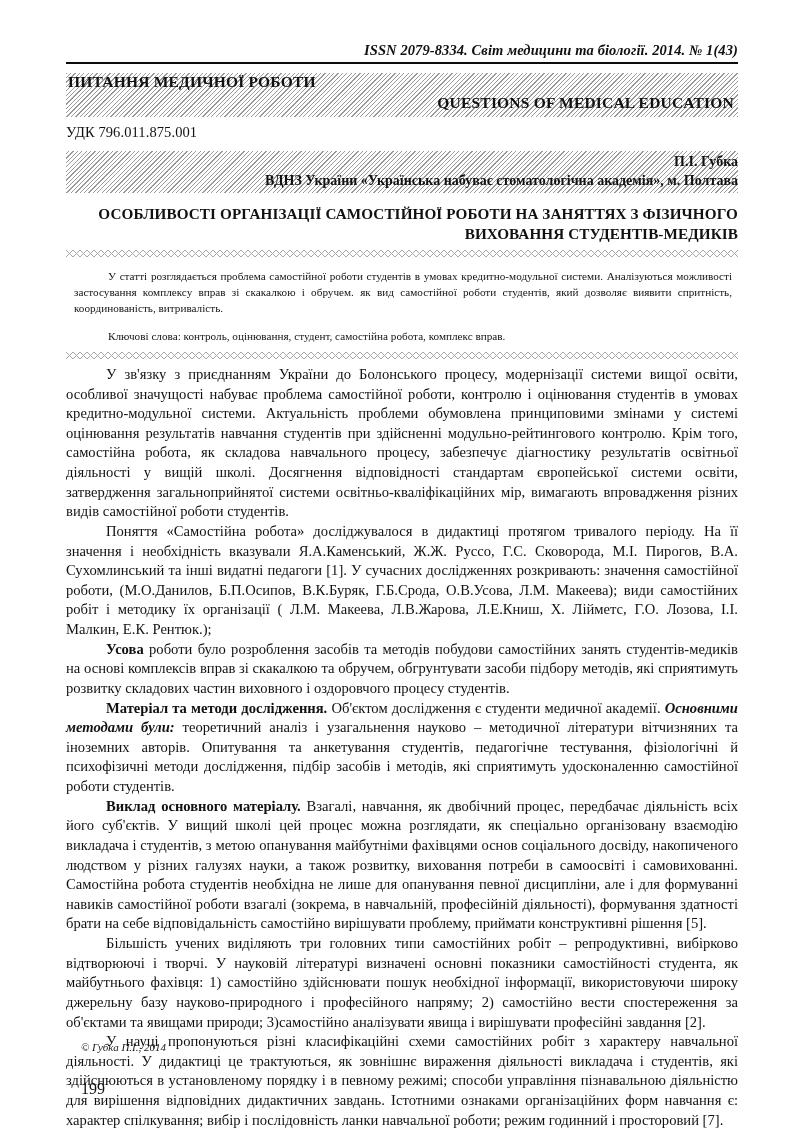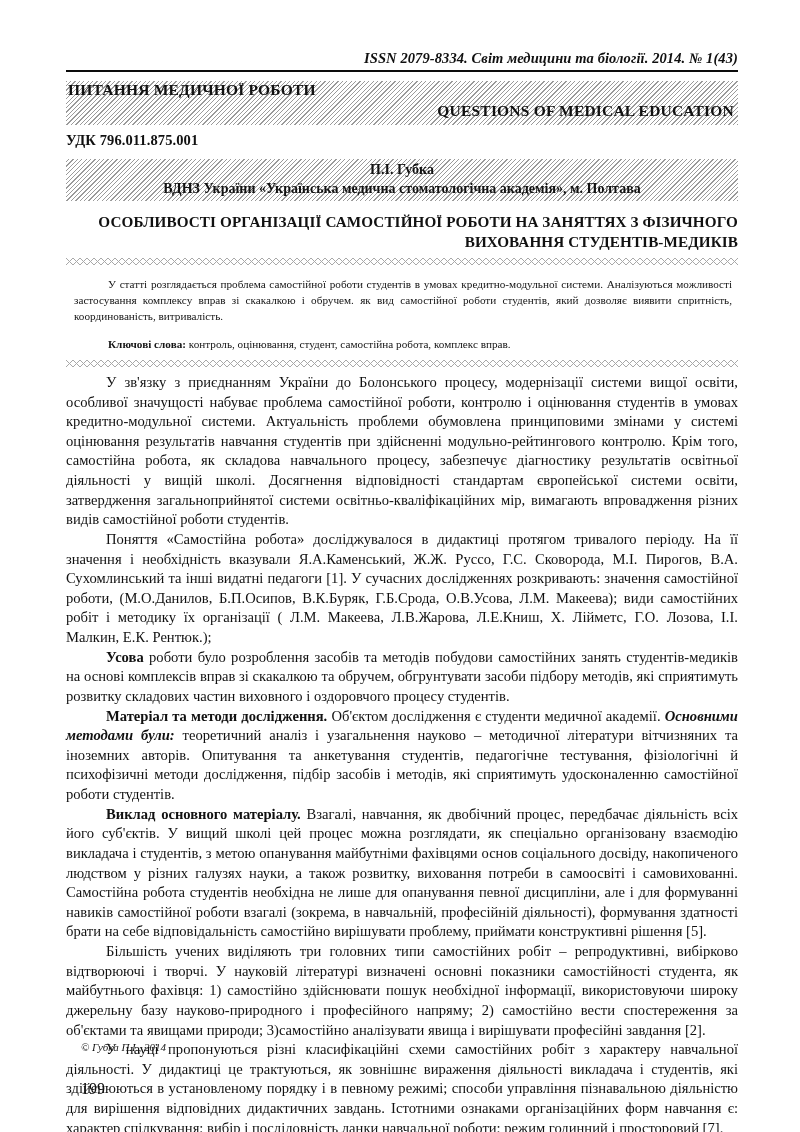--- a/index.html
+++ b/index.html
@@ -20,29 +20,28 @@
     position: absolute;
     left: 0; top: 0;
     width: 800px;
     height: 1132px;
     box-sizing: border-box;
     padding: 0 62px 0 66px;
   }
 
   
   .running-head {
-    padding-top: 30px;
+    padding-top: 42px;
     text-align: right;
     font-style: italic;
     font-weight: bold;
     font-size: 14.5px;
     letter-spacing: .1px;
     line-height: 1.15;
     color: #101010;
-    margin-top: 20px;
   }
   .rule-thick {
     margin-top: 3px;
     border-top: 2.4px solid #0c0c0c;
     height: 0;
   }
 
   
   .hatch {
     background-color: #ffffff;
@@ -73,29 +72,29 @@
     top: 21px;
     font-weight: bold;
     font-size: 15.5px;
     letter-spacing: .2px;
     color: #111;
     white-space: nowrap;
   }
 
   .udc {
     margin-top: 7px;
-    font-weight: bold;
+    font-weight: normal;
     font-size: 14.5px;
     letter-spacing: .1px;
   }
 
   .band-author {
     margin-top: 10px;
     padding: 2px 0 3px 0;
-    text-align: center;
+    text-align: right;
   }
   .band-author .author-name {
     font-weight: bold;
     font-size: 14px;
     line-height: 1.35;
   }
   .band-author .author-affil {
     font-weight: bold;
     font-size: 14px;
     line-height: 1.35;
@@ -124,21 +123,21 @@
   
   .abstract {
     font-size: 11.2px;
     line-height: 1.42;
     text-align: justify;
     color: #141414;
     padding: 0 6px 0 8px;
   }
   .abstract p { margin: 0; }
   .abstract .indent { text-indent: 34px; margin-top: 12px; }
-  .abstract b { font-weight: bold; }
+  .abstract b { font-weight: normal; }
 
   
   .body-text {
     margin-top: 6px;
     font-size: 14.6px;
     line-height: 1.345;
     text-align: justify;
     color: #111111;
     hyphens: none;
   }
@@ -178,21 +177,21 @@
 
   <div class="band-education hatch">
     <div class="ua">ПИТАННЯ МЕДИЧНОЇ РОБОТИ</div>
     <div class="en">QUESTIONS OF MEDICAL EDUCATION</div>
   </div>
 
   <div class="udc">УДК 796.011.875.001</div>
 
   <div class="band-author hatch">
     <div class="author-name">П.І. Губка</div>
-    <div class="author-affil">ВДНЗ України «Українська медична стоматологічна академія», м. Полтава</div>
+    <div class="author-affil">ВДНЗ України «Українська набуває стоматологічна академія», м. Полтава</div>
   </div>
 
   <div class="article-title">ОСОБЛИВОСТІ ОРГАНІЗАЦІЇ САМОСТІЙНОЇ РОБОТИ НА ЗАНЯТТЯХ З ФІЗИЧНОГО ВИХОВАННЯ СТУДЕНТІВ-МЕДИКІВ</div>
 
   <div class="zigzag"></div>
 
   <div class="abstract">
     <p class="indent">У статті розглядається проблема самостійної роботи студентів в умовах кредитно-модульної системи. Аналізуються можливості застосування комплексу вправ зі скакалкою і обручем. як вид самостійної роботи студентів, який дозволяє виявити спритність, координованість, витривалість.</p>
     <p class="indent"><b>Ключові слова:</b> <span>контроль, оцінювання, студент, самостійна робота, комплекс вправ.</span></p>
   </div>

